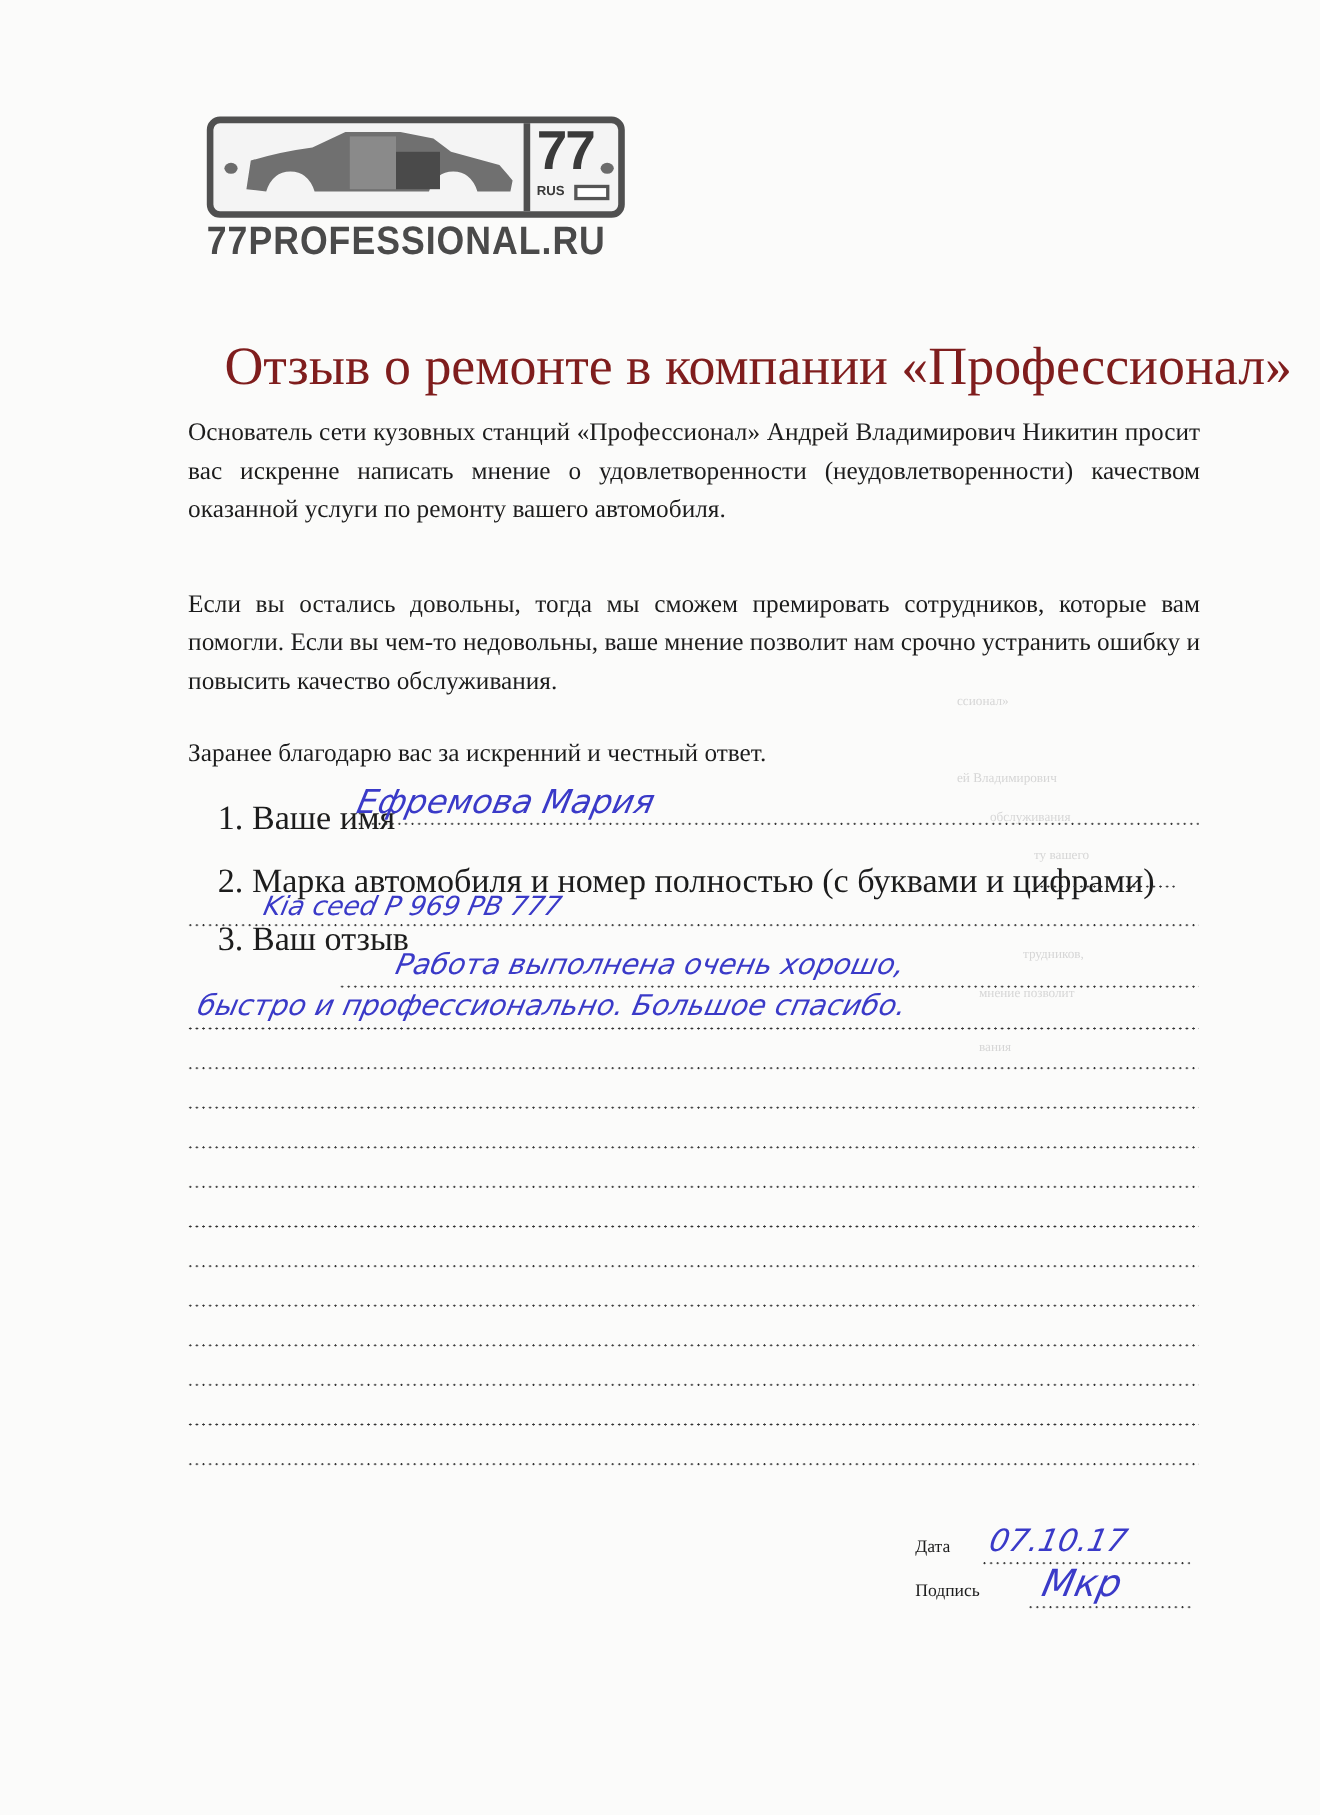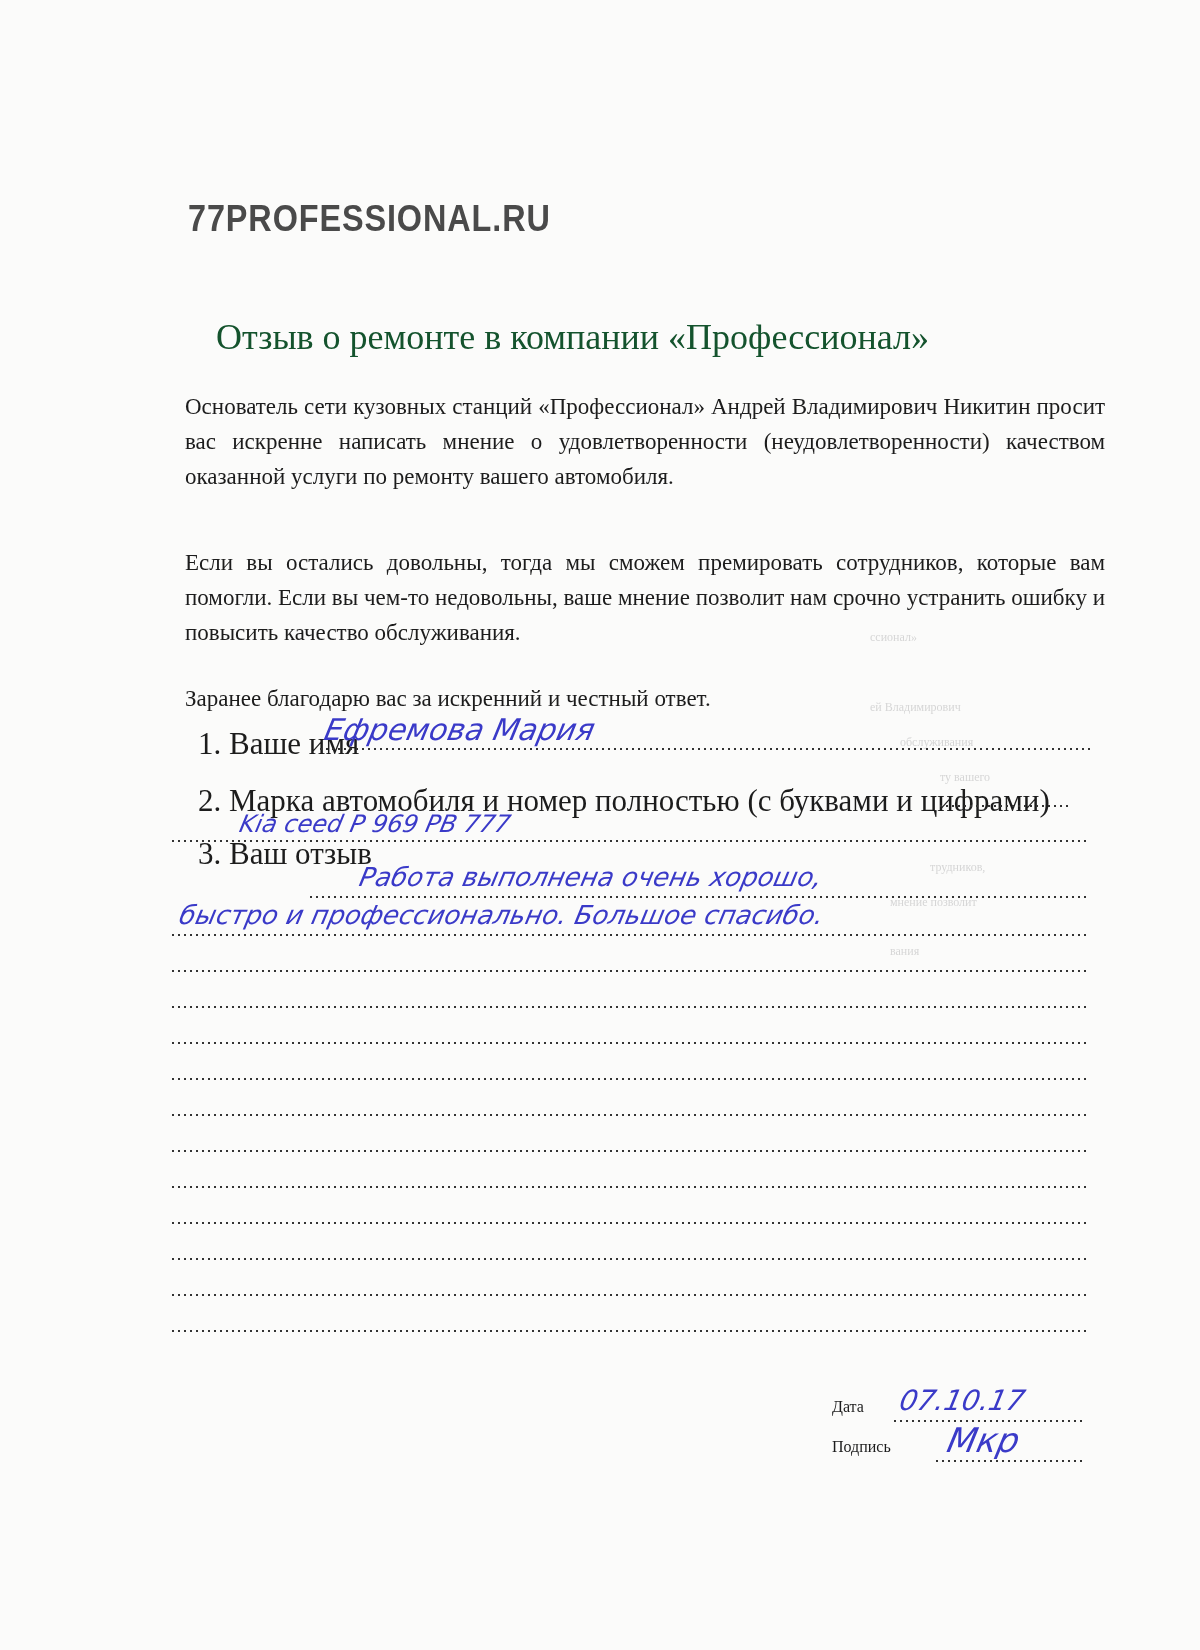--- a/index.html
+++ b/index.html
@@ -18,24 +18,24 @@
   .plate-div { position: absolute; left: 282px; top: 0; width: 6px; height: 80px; background: #505050; }
   .plate-num { position: absolute; left: 294px; top: -4px; font-family: "Liberation Sans", sans-serif; font-weight: bold; font-size: 50px; color: #3a3a3a; letter-spacing: -2px; }
   .plate-rus { position: absolute; left: 294px; top: 54px; font-family: "Liberation Sans", sans-serif; font-weight: bold; font-size: 12px; color: #3a3a3a; }
   .plate-flag { position: absolute; left: 328px; top: 56px; width: 32px; height: 14px; border: 3px solid #555; box-sizing: border-box; background: #fff; }
   .bolt { position: absolute; width: 12px; height: 10px; border-radius: 50%; background: #6b6b6b; top: 36px; }
   .logo-text {
     position: absolute; left: 0; top: 92px; font-family: "Liberation Sans", sans-serif; font-weight: bold;
     font-size: 36px; color: #4a4a4a; letter-spacing: 1px; transform: scaleX(0.9); transform-origin: left;
   }
   h1 {
-    position: absolute; left: 200px; top: 300px; margin: 16px; font-weight: normal; font-size: 36px; color: #14532d;
+    position: absolute; left: 200px; top: 300px; margin: 4px; font-weight: normal; font-size: 49px; color: #7f1d1d;
   }
   .para {
-    position: absolute; left: 170px; width: 920px; font-size: 23px; line-height: 35px; text-align: justify; margin: 15px;
+    position: absolute; left: 170px; width: 920px; font-size: 23px; line-height: 35px; text-align: justify; margin: 1px;
   }
   .line { position: absolute; left: 170px; font-size: 31px; white-space: nowrap; margin-left: 28px; }
   .dots {
     position: absolute; height: 2px;
     background-image: radial-gradient(circle, #333 0.9px, transparent 1.1px);
     background-size: 6px 2px; background-repeat: repeat-x;
   }
   .hw {
     position: absolute; font-family: "DejaVu Sans", sans-serif; font-style: italic; color: #3a3ac8;
     font-size: 24px; white-space: nowrap; transform: skewX(-12deg);
@@ -47,20 +47,33 @@
 
 <div class="ghost" style="left:870px;top:630px">ссионал»</div>
 <div class="ghost" style="left:870px;top:700px">ей Владимирович</div>
 <div class="ghost" style="left:900px;top:735px">обслуживания</div>
 <div class="ghost" style="left:940px;top:770px">ту вашего</div>
 <div class="ghost" style="left:930px;top:860px">трудников,</div>
 <div class="ghost" style="left:890px;top:895px">мнение позволит</div>
 <div class="ghost" style="left:890px;top:944px">вания</div>
 
 <div class="logo">
+  <div class="plate">
+    <div class="bolt" style="left:10px"></div>
+    <svg width="270" height="78" viewBox="0 0 270 78" style="position:absolute;left:20px;top:0">
+      <path d="M10 60 L14 34 Q40 26 70 22 L100 8 L150 8 L180 14 L196 26 L240 38 L252 52 L250 62 L220 62 Q214 44 198 44 Q182 44 176 62 L72 62 Q66 44 50 44 Q34 44 28 62 Z" fill="#707070"></path>
+      <rect x="104" y="12" width="42" height="48" fill="#8a8a8a"></rect>
+      <rect x="146" y="26" width="40" height="34" fill="#4a4a4a"></rect>
+    </svg>
+    <div class="plate-div"></div>
+    <div class="plate-num">77</div>
+    <div class="plate-rus">RUS</div>
+    <div class="plate-flag"></div>
+    <div class="bolt" style="left:352px"></div>
+  </div>
   <div class="logo-text">77PROFESSIONAL.RU</div>
 </div>
 
 <h1>Отзыв о ремонте в компании «Профессионал»</h1>
 
 <p class="para" style="top:374px">Основатель сети кузовных станций «Профессионал» Андрей Владимирович Никитин просит вас искренне написать мнение о удовлетворенности (неудовлетворенности) качеством оказанной услуги по ремонту вашего автомобиля.</p>
 <p class="para" style="top:530px">Если вы остались довольны, тогда мы сможем премировать сотрудников, которые вам помогли. Если вы чем-то недовольны, ваше мнение позволит нам срочно устранить ошибку и повысить качество обслуживания.</p>
 <p class="para" style="top:666px">Заранее благодарю вас за искренний и честный ответ.</p>
 
 <div class="line" style="top:726px">1. Ваше имя</div>

